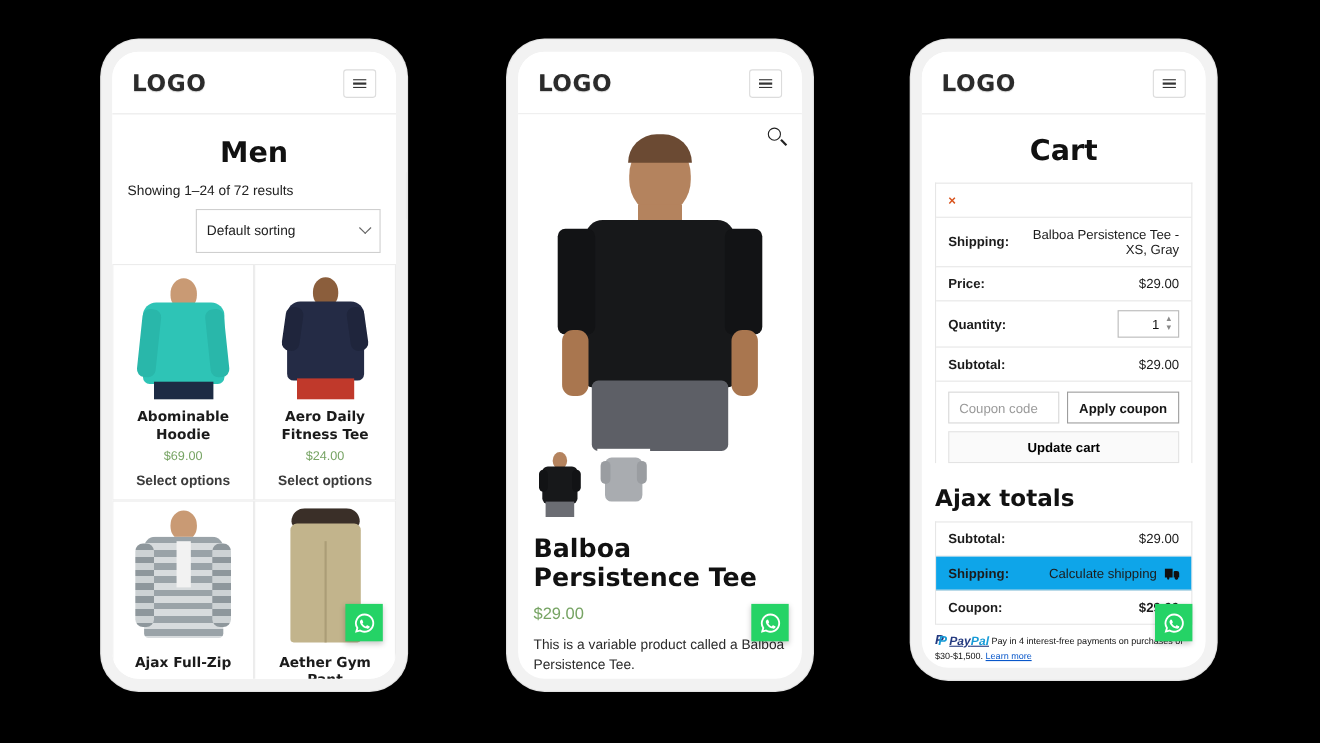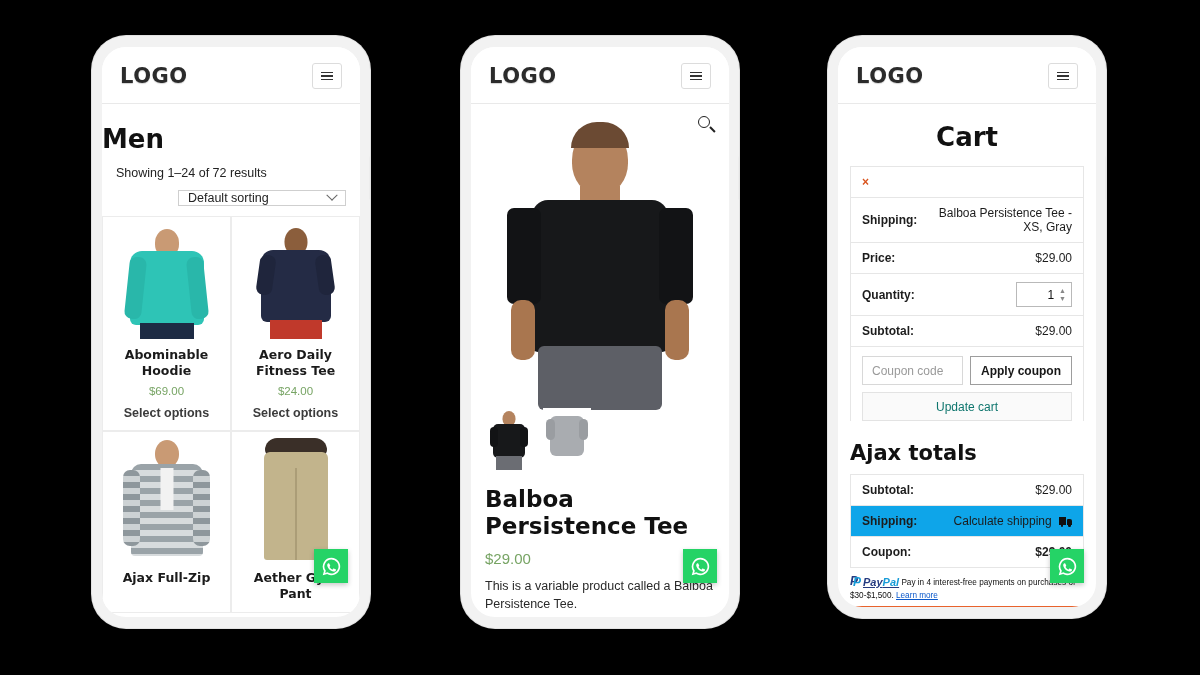--- a/index.html
+++ b/index.html
@@ -49,27 +49,27 @@
     color: #2b2b2b; font-family: "DejaVu Sans", sans-serif;
     text-shadow: 0 1px 1px rgba(0,0,0,.18);
   }
   .burger {
     width: 30px; height: 26px; border: 1px solid #dcdcdc; border-radius: 3px;
     background: #fff; display: flex; align-items: center; justify-content: center;
     flex-direction: column; gap: 2px;
   }
   .burger i { display: block; width: 12px; height: 1.6px; background: #333; }
   .page-title {
-    text-align: left; font-size: 26px; font-weight: 700; color: #111;
+    text-align: center; font-size: 26px; font-weight: 700; color: #111;
     padding: 20px 0 12px 0; font-family: "DejaVu Sans", sans-serif;
   }
   .result-count { font-size: 12.5px; color: #222; padding: 0 14px 10px 14px; }
   .sort-wrap { display: flex; justify-content: flex-end; padding: 0 14px 10px 14px; }
   .sort-select {
-    width: 168px; height: 16px; border: 1px solid #cfcfcf; background: #fff;
+    width: 168px; height: 40px; border: 1px solid #cfcfcf; background: #fff;
     display: flex; align-items: center; justify-content: space-between;
     padding: 0 9px; font-size: 12.5px; color: #222;
   }
   .chev { width: 8px; height: 8px; border-right: 1.4px solid #666; border-bottom: 1.4px solid #666;
           transform: rotate(45deg) translate(-2px,-2px); }
 
   .grid { display: grid; grid-template-columns: 1fr 1fr; }
   .prod-card {
     border: 1px solid #ececec; background: #fff; padding: 6px 6px 10px 6px;
     text-align: center; position: relative;
@@ -131,21 +131,21 @@
     flex: 1; height: 29px; border: 1px solid #d8d8d8; background: #fff;
     display: flex; align-items: center; padding: 0 9px; font-size: 12px; color: #9a9a9a;
   }
   .btn-outline {
     height: 29px; border: 1px solid #9d9d9d; background: #fff; color: #161616;
     font-size: 12px; font-weight: 700; display: flex; align-items: center;
     justify-content: center; padding: 0 10px; white-space: nowrap;
   }
   .btn-disabled {
     margin: 7px 11px 10px 11px; height: 29px; border: 1px solid #e3e3e3; background: #fafafa;
-    color: #0f766e; font-size: 12px; display: flex; align-items: center; justify-content: center;
+    color: #000000; font-size: 12px; display: flex; align-items: center; justify-content: center; font-weight: bold;
   }
   .totals-title {
     font-size: 21px; font-weight: 700; color: #111; padding: 10px 12px 9px 12px;
     font-family: "DejaVu Sans", sans-serif;
   }
   .totals { margin: 0 12px; border: 1px solid #e6e6e6; border-bottom: none; }
   .truck { display: inline-block; width: 13px; height: 9px; position: relative; vertical-align: -1px; margin-left: 4px; }
   .truck .cab { position: absolute; right: 0; bottom: 1px; width: 5px; height: 6px; background: #111; border-radius: 1px 2px 0 0; }
   .truck .box { position: absolute; left: 0; bottom: 1px; width: 7px; height: 8px; background: #111; }
   .truck .w { position: absolute; bottom: -1px; width: 2.6px; height: 2.6px; background: #111; border-radius: 50%; }

